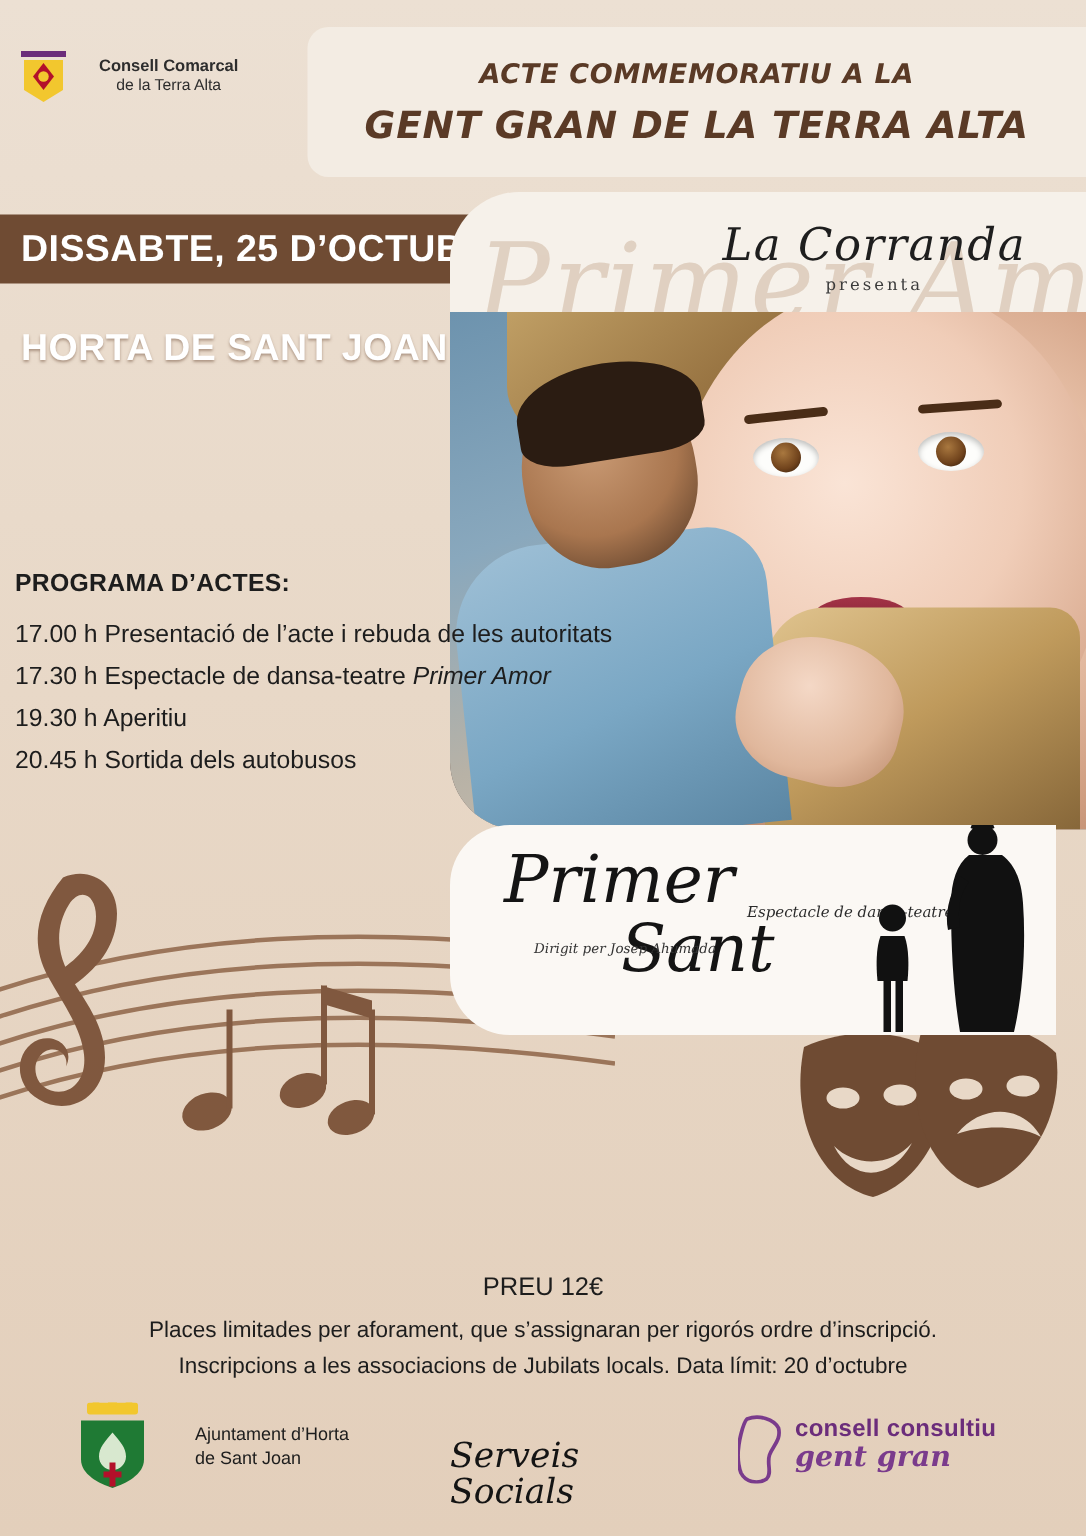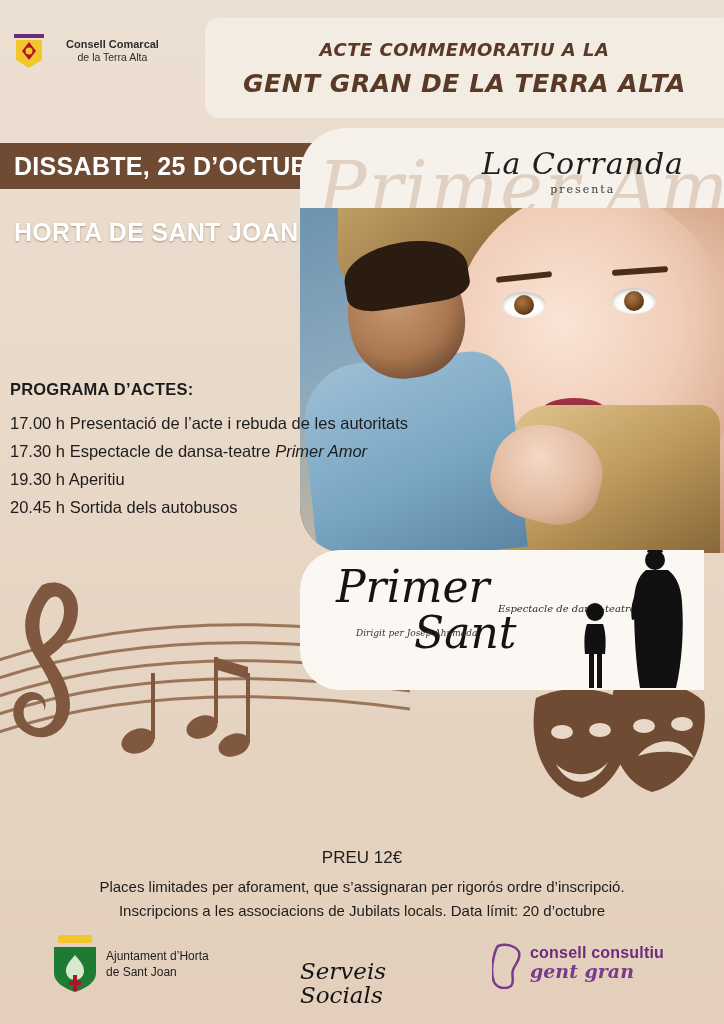--- a/index.html
+++ b/index.html
@@ -230,21 +230,21 @@
     font-size:15px; color:#1d1d1d;
   }
   .note2 {
     position:absolute; left:0; right:0; top:902px; text-align:center;
     font-size:15px; color:#1d1d1d;
   }
 
   
   .footer { position:absolute; left:0; right:0; top:935px; height:80px; }
   .logo-horta {
-    position:absolute; left:48px; top:0; display:flex; align-items:center; gap:4px;
+    position:absolute; left:48px; top:0; display:flex; align-items:center; gap:28px;
   }
   .logo-horta .shield { width:54px; height:58px; }
   .logo-horta .txt {
     font-size:12px; color:#1d1d1d; line-height:16px;
   }
   .logo-serveis {
     position:absolute; left:300px; top:24px;
     font-family:"DejaVu Serif", serif; font-style:italic;
     font-size:23px; color:#141414; line-height:24px;
   }

